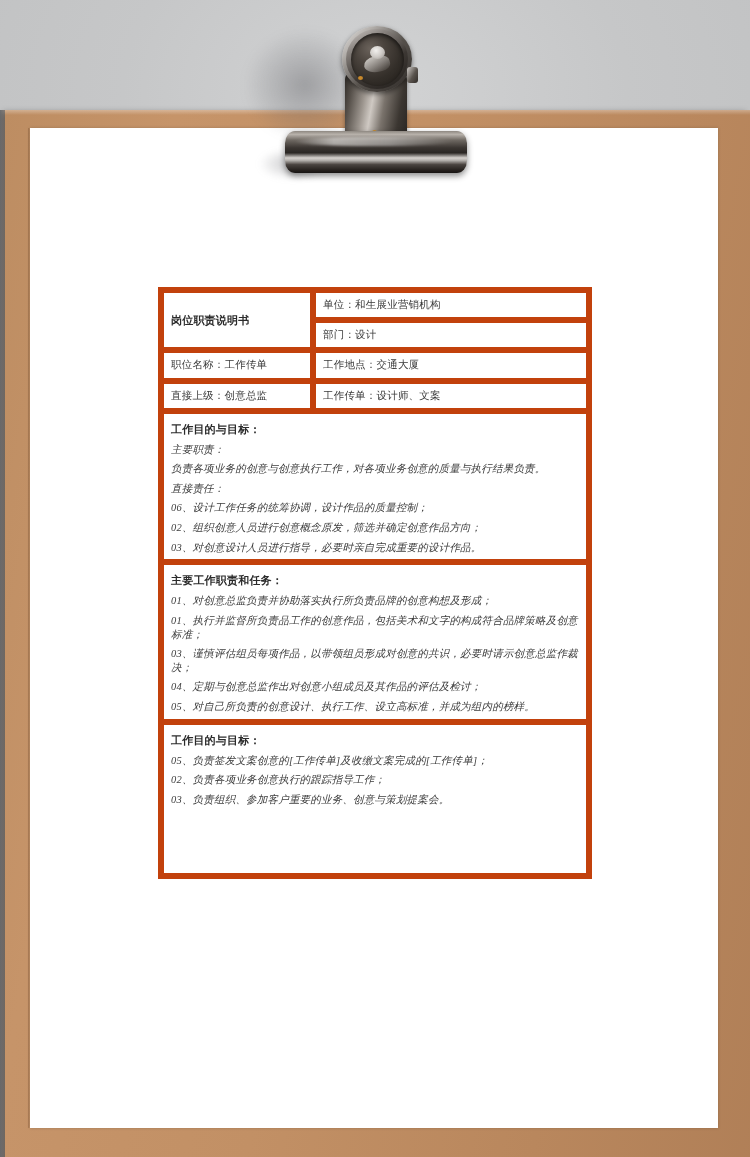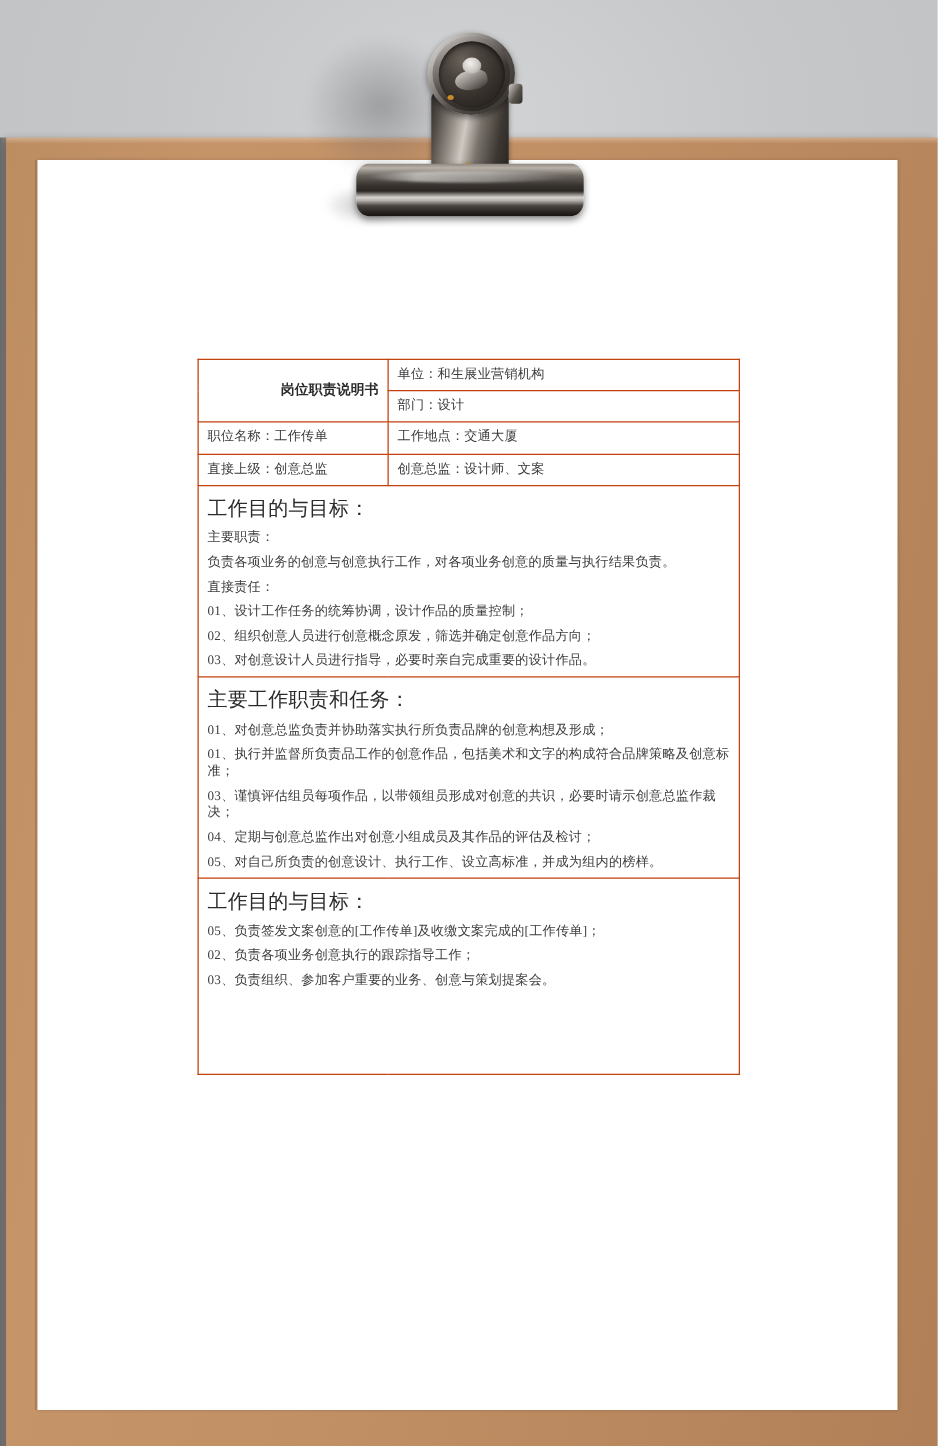--- a/index.html
+++ b/index.html
@@ -201,48 +201,49 @@
   
   .doc-table {
     position: absolute;
     left: 158px;
     top: 287px;
     width: 434px;
     border-collapse: collapse;
     background: #fff;
   }
   .doc-table td {
-    border: 1px solid #c2410c;
+    border: 6px solid #c2410c;
     color: #3a3a3a;
     font-size: 10.5px;
     line-height: 1.35;
     padding: 5px 7px;
     vertical-align: middle;
     letter-spacing: 0.2px;
   }
   td.head-cell {
-    text-align: right;
+    text-align: left;
     font-weight: bold;
     font-size: 11px;
     color: #2b2b2b;
     width: 152px;
   }
   td.kv { width: 152px; }
   .section-cell { padding: 4px 7px 7px 7px; }
   .section-title {
-    font-weight: normal;
-    font-size: 16px;
+    font-weight: bold;
+    font-size: 11px;
     color: #2b2b2b;
     margin: 3px 0 2px 0;
   }
   .section-line {
     font-size: 10.5px;
     color: #3c3c3c;
     line-height: 1.30;
     margin: 6px 0 0 0;
+    font-style: italic;
   }
   .section-line:first-child { margin-top: 2px; }
   .filler { height: 62px; }
 </style>
 </head>
 <body>
 
 <div class="backdrop"></div>
 
 <div class="clip-shadow-wall"></div>
@@ -261,30 +262,30 @@
     </tr>
     <tr>
       <td>部门：设计</td>
     </tr>
     <tr>
       <td class="kv">职位名称：工作传单</td>
       <td>工作地点：交通大厦</td>
     </tr>
     <tr>
       <td class="kv">直接上级：创意总监</td>
-      <td>创意总监：设计师、文案</td>
+      <td>工作传单：设计师、文案</td>
     </tr>
 
     <tr>
       <td class="section-cell" colspan="2">
         <div class="section-title">工作目的与目标：</div>
         <div class="section-line">主要职责：</div>
         <div class="section-line">负责各项业务的创意与创意执行工作，对各项业务创意的质量与执行结果负责。</div>
         <div class="section-line">直接责任：</div>
-        <div class="section-line">01、设计工作任务的统筹协调，设计作品的质量控制；</div>
+        <div class="section-line">06、设计工作任务的统筹协调，设计作品的质量控制；</div>
         <div class="section-line">02、组织创意人员进行创意概念原发，筛选并确定创意作品方向；</div>
         <div class="section-line">03、对创意设计人员进行指导，必要时亲自完成重要的设计作品。</div>
       </td>
     </tr>
 
     <tr>
       <td class="section-cell" colspan="2">
         <div class="section-title">主要工作职责和任务：</div>
         <div class="section-line">01、对创意总监负责并协助落实执行所负责品牌的创意构想及形成；</div>
         <div class="section-line">01、执行并监督所负责品工作的创意作品，包括美术和文字的构成符合品牌策略及创意标准；</div>

